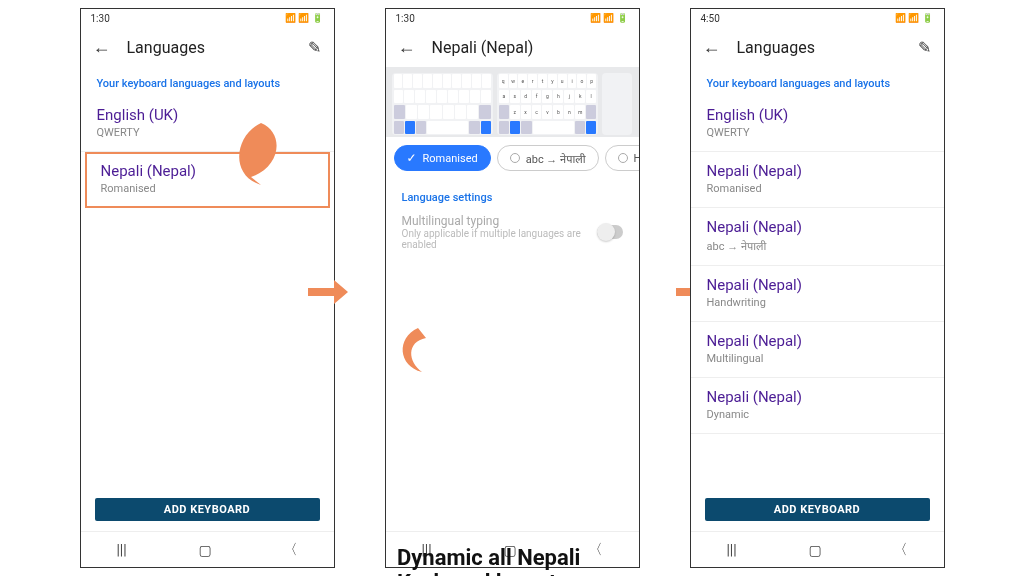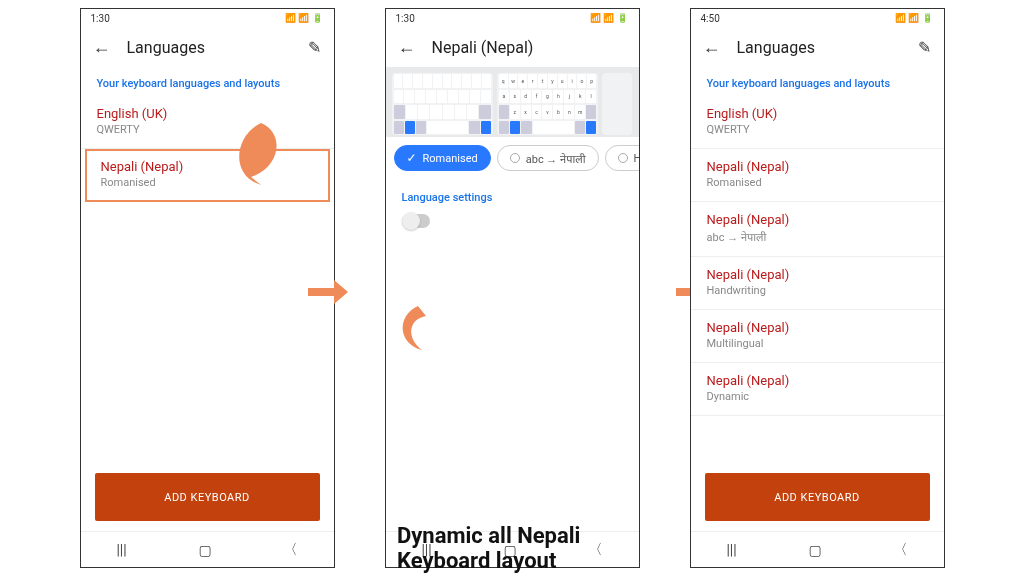--- a/index.html
+++ b/index.html
@@ -35,32 +35,32 @@
   .edit-icon { font-size:16px; color:#333;}
   .section-label {
     color: #1a73e8; font-size: 11px; font-weight: 500;
     padding: 10px 16px 6px;
   }
   .lang-list { flex:1; overflow:hidden; }
   .lang-item {
     padding: 10px 16px 12px;
     border-bottom: 1px solid #eee;
   }
-  .lang-item .name { font-size:13px; color:#b91c1c; margin-bottom:2px;}
+  .lang-item .name { font-size:15px; color:#4c1d95; margin-bottom:2px;}
   .lang-item .sub { font-size:11px; color:#888;}
   .highlight {
     outline: 2px solid #EF8B59;
     outline-offset: -2px;
     margin: 0 4px;
   }
   .add-btn {
     margin: 8px 14px 10px;
-    height: 48px;
-    background: #c2410c;
-    color: #fff; font-weight:400; font-size:11px;
+    height: 23px;
+    background: #0c4a6e;
+    color: #fff; font-weight:700; font-size:11px;
     display:flex; align-items:center; justify-content:center;
     border-radius:2px;
     letter-spacing:0.5px;
   }
   .navbar {
     height: 36px; border-top:1px solid #eee;
     display:flex; align-items:center; justify-content:space-around;
     color:#444; font-size:14px;
   }
   
@@ -267,20 +267,24 @@
         <span class="radio"></span>
         <span>abc → नेपाली</span>
       </div>
     <div class="chip">
         <span class="radio"></span>
         <span>Hand</span>
       </div>
   </div>
   <div class="lang-settings-label">Language settings</div>
   <div class="ml-row">
+    <div class="ml-text">
+      <div class="t">Multilingual typing</div>
+      <div class="s">Only applicable if multiple languages are enabled</div>
+    </div>
     <div class="switch"></div>
   </div>
   <div style="flex:1;position:relative;">
     <div class="annotation">
       <span>Dynamic all Nepali</span><br>
       <span>Keyboard layout</span>
     </div>
     <div class="curved-arrow" style="left:6px;top:60px;">
       <svg width="55" height="60" viewBox="0 0 55 60">
           <path d="M30 52 C 6 46, 4 18, 26 8 L18 18 L26 8 L34 18 C 14 22, 16 42, 30 52 Z"></path>

